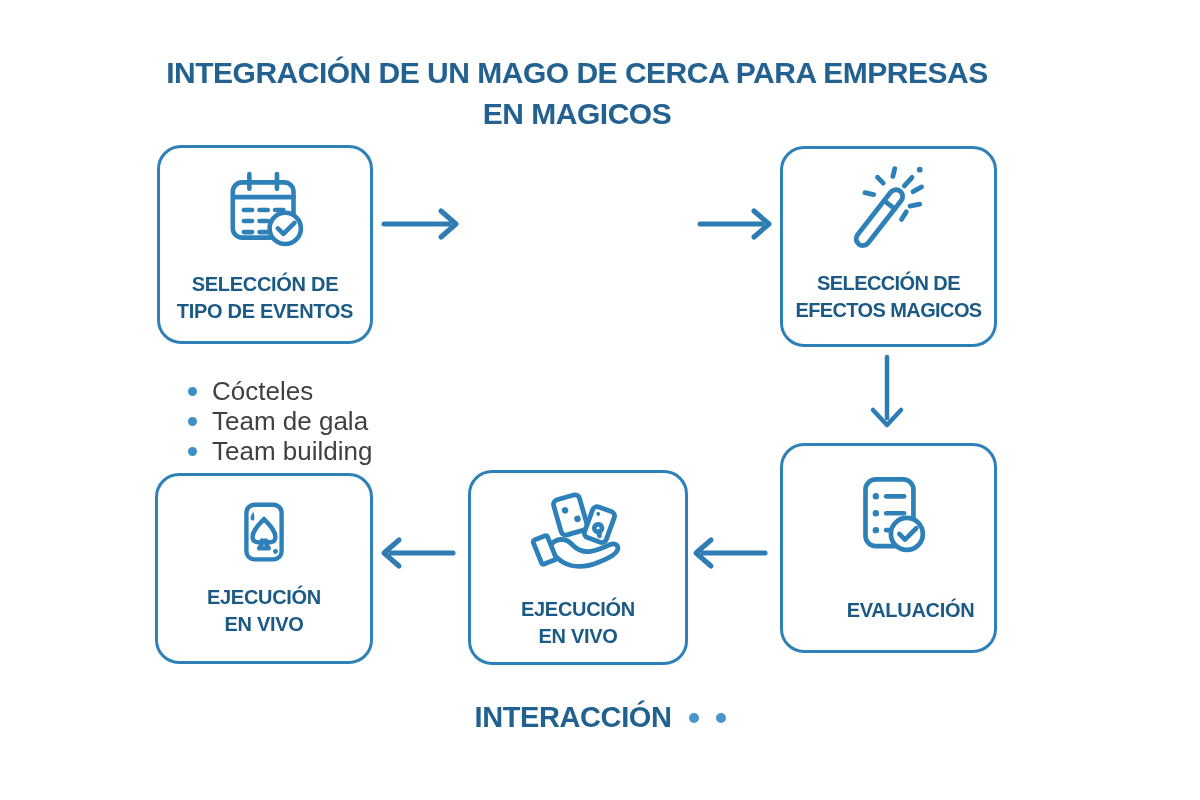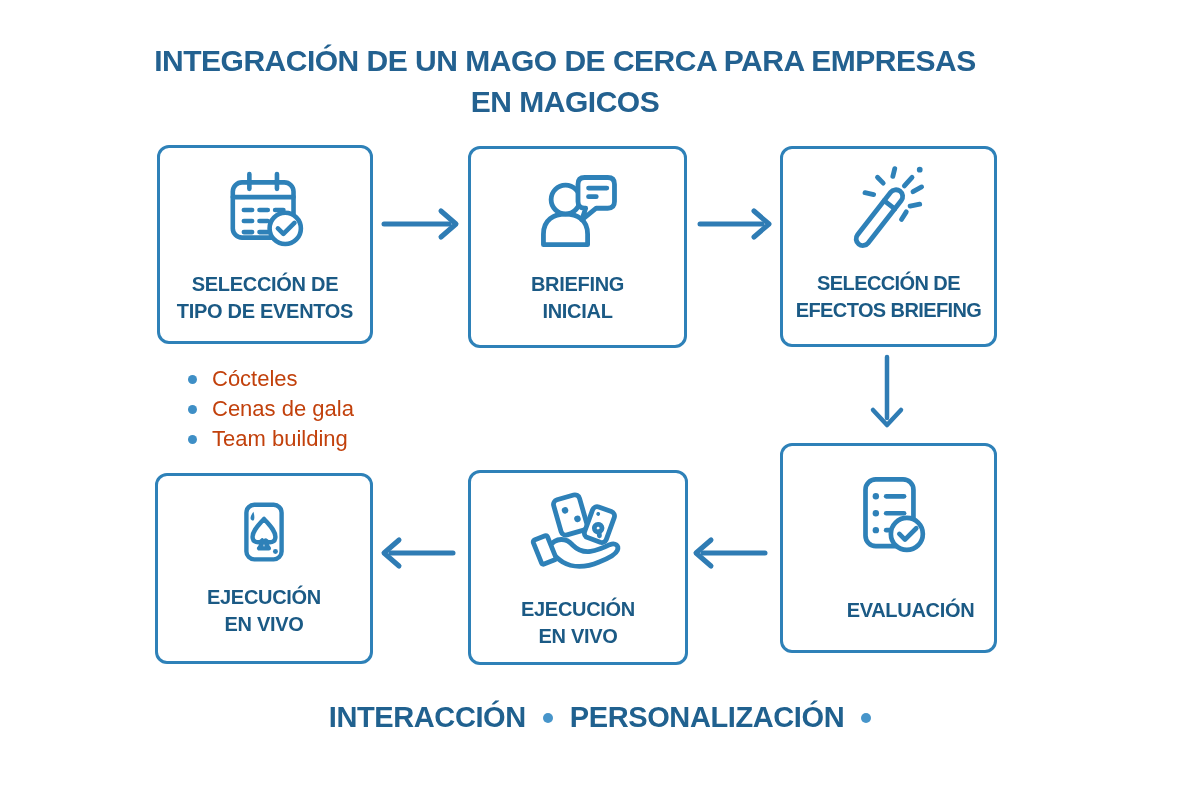--- a/index.html
+++ b/index.html
@@ -12,21 +12,21 @@
 
   .title{
     position:absolute;left:35px;top:40px;width:1060px;
     text-align:center;color:#236190;font-weight:bold;
     font-size:30px;line-height:41px;letter-spacing:-0.5px;
   }
   .title .t-line{display:block;}
 
   .box{
     position:absolute;background:#ffffff;
-    border:3.5px solid #2e81b8;border-radius:12px;
+    border:3.5px solid #2e81b8;border-radius:24px;
     display:flex;flex-direction:column;align-items:center;
     box-sizing:border-box;
   }
   .box .icon{flex:0 0 auto;}
   .box .label{
     margin-top:auto;text-align:center;color:#1b5a85;font-weight:bold;
     font-size:20px;line-height:27px;letter-spacing:-0.3px;width:100%;
   }
   #box1{left:157px;top:145px;width:216px;height:199px;}
   #box2{left:468px;top:146px;width:219px;height:202px;}
@@ -41,22 +41,22 @@
   #box5 .icon{margin-top:16px;}  #box5 .label{padding-bottom:12px;}
   #box6 .icon{margin-top:20px;}  #box6 .label{padding-bottom:26px;}
   #box3 .label{letter-spacing:-0.6px;}
 
   .icon-svg{display:block;}
   .ic-stroke{fill:none;stroke:#2e81b8;stroke-width:5;stroke-linecap:round;stroke-linejoin:round;}
   .ic-fillwhite{fill:#ffffff;stroke:#2e81b8;stroke-width:5;stroke-linecap:round;stroke-linejoin:round;}
   .ic-dot{fill:#2e81b8;stroke:none;}
 
   .event-list{
-    position:absolute;left:188px;top:364px;
-    color:#c2410c;font-size:22px;
+    position:absolute;left:188px;top:376px;
+    color:#404040;font-size:26px;
   }
   .event-item{display:flex;align-items:center;height:30px;}
   .event-item .bullet{
     width:9px;height:9px;border-radius:50%;background:#3e8fc6;
     margin-right:15px;flex:0 0 auto;
   }
 
   .arrows{position:absolute;inset:0;pointer-events:none;}
 
   .footer{
@@ -66,21 +66,21 @@
   }
   .footer .dot-sep{
     width:10px;height:10px;border-radius:50%;background:#4795ca;flex:0 0 auto;
   }
 </style>
 </head>
 <body>
 
 <div class="stage">
 
-  <h1 class="title" style="margin:0;">
+  <h1 class="title" style="margin:12px;">
     <span class="t-line">INTEGRACIÓN DE UN MAGO DE CERCA PARA EMPRESAS</span>
     <span class="t-line">EN MAGICOS</span>
   </h1>
 
   <div class="box" id="box1">
     <span class="icon">
       <svg class="icon-svg" width="92" height="92" viewBox="0 0 100 100">
         <rect class="ic-fillwhite" x="15" y="20" width="66" height="60" rx="10"></rect>
         <line class="ic-stroke" x1="15" y1="36" x2="81" y2="36"></line>
         <line class="ic-stroke" x1="33" y1="11" x2="33" y2="27"></line>
@@ -95,56 +95,41 @@
         <circle class="ic-fillwhite" cx="72" cy="70" r="17"></circle>
         <path class="ic-stroke" d="M64 70 l6 6 l12 -12"></path>
       </svg>
     </span>
     <div class="label">
       <div>SELECCIÓN DE</div>
       <div>TIPO DE EVENTOS</div>
     </div>
   </div>
 
-  <div class="box" id="box2">
-    <span class="icon">
-      <svg class="icon-svg" width="96" height="96" viewBox="0 0 100 100">
-        <path class="ic-fillwhite" d="M14 82 L14 71 C14 56 25 50 37 50 C49 50 60 56 60 71 L60 82 Z"></path>
-        <circle class="ic-fillwhite" cx="37" cy="35" r="15"></circle>
-        <path class="ic-fillwhite" d="M58 44 L54 56 L69 44 L81 44 C85.5 44 88 41.5 88 37 L88 19 C88 14.5 85.5 12 81 12 L57 12 C52.5 12 50 14.5 50 19 L50 37 C50 41.5 52.5 44 57 44 Z"></path>
-        <line class="ic-stroke" x1="61" y1="23" x2="80" y2="23"></line>
-        <line class="ic-stroke" x1="61" y1="32" x2="69" y2="32"></line>
-      </svg>
-    </span>
-    <div class="label">
-      <div>BRIEFING</div>
-      <div>INICIAL</div>
-    </div>
-  </div>
 
   <div class="box" id="box3">
     <span class="icon">
       <svg class="icon-svg" width="96" height="96" viewBox="0 0 100 100">
         <g transform="rotate(38 40 59)">
           <rect class="ic-fillwhite" x="33" y="24" width="14" height="70" rx="7"></rect>
           <line class="ic-stroke" x1="33" y1="42" x2="47" y2="42"></line>
         </g>
         <line class="ic-stroke" x1="66" y1="26" x2="74" y2="17"></line>
         <line class="ic-stroke" x1="56" y1="8" x2="54" y2="16"></line>
         <line class="ic-stroke" x1="38" y1="17" x2="44" y2="23"></line>
         <line class="ic-stroke" x1="25" y1="33" x2="34" y2="35"></line>
         <circle class="ic-dot" cx="82" cy="9" r="3"></circle>
         <line class="ic-stroke" x1="84" y1="27" x2="75" y2="32"></line>
         <line class="ic-stroke" x1="82" y1="45" x2="72" y2="47"></line>
         <line class="ic-stroke" x1="68" y1="53" x2="63" y2="61"></line>
       </svg>
     </span>
     <div class="label">
       <div>SELECCIÓN DE</div>
-      <div>EFECTOS BRIEFING</div>
+      <div>EFECTOS MAGICOS</div>
     </div>
   </div>
 
   <div class="box" id="box4">
     <span class="icon">
       <svg class="icon-svg" width="94" height="94" viewBox="0 0 100 100">
         <rect class="ic-fillwhite" x="25" y="10" width="51" height="71" rx="11"></rect>
         <circle class="ic-dot" cx="36" cy="28" r="3.4"></circle>
         <line class="ic-stroke" x1="47" y1="28" x2="66" y2="28"></line>
         <circle class="ic-dot" cx="36" cy="46" r="3.4"></circle>
@@ -199,21 +184,21 @@
     </div>
   </div>
 
   <ul class="event-list" style="list-style:none;margin:0;padding:0;">
     <li class="event-item">
       <span class="bullet"></span>
       <span>Cócteles</span>
     </li>
     <li class="event-item">
       <span class="bullet"></span>
-      <span>Cenas de gala</span>
+      <span>Team de gala</span>
     </li>
     <li class="event-item">
       <span class="bullet"></span>
       <span>Team building</span>
     </li>
   </ul>
 
   <svg class="arrows" width="1200" height="800" viewBox="0 0 1200 800">
     <g stroke="#2f7cb4" stroke-width="5" fill="none" stroke-linecap="round" stroke-linejoin="round">
       <g>
@@ -235,17 +220,16 @@
       <g>
         <line x1="453" y1="553" x2="391" y2="553"></line>
         <polyline points="399,540 384,553 399,566"></polyline>
       </g>
     </g>
   </svg>
 
   <div class="footer">
     <span>INTERACCIÓN</span>
     <span class="dot-sep"></span>
-    <span>PERSONALIZACIÓN</span>
     <span class="dot-sep"></span>
   </div>
 
 </div>
 
 </body></html>

